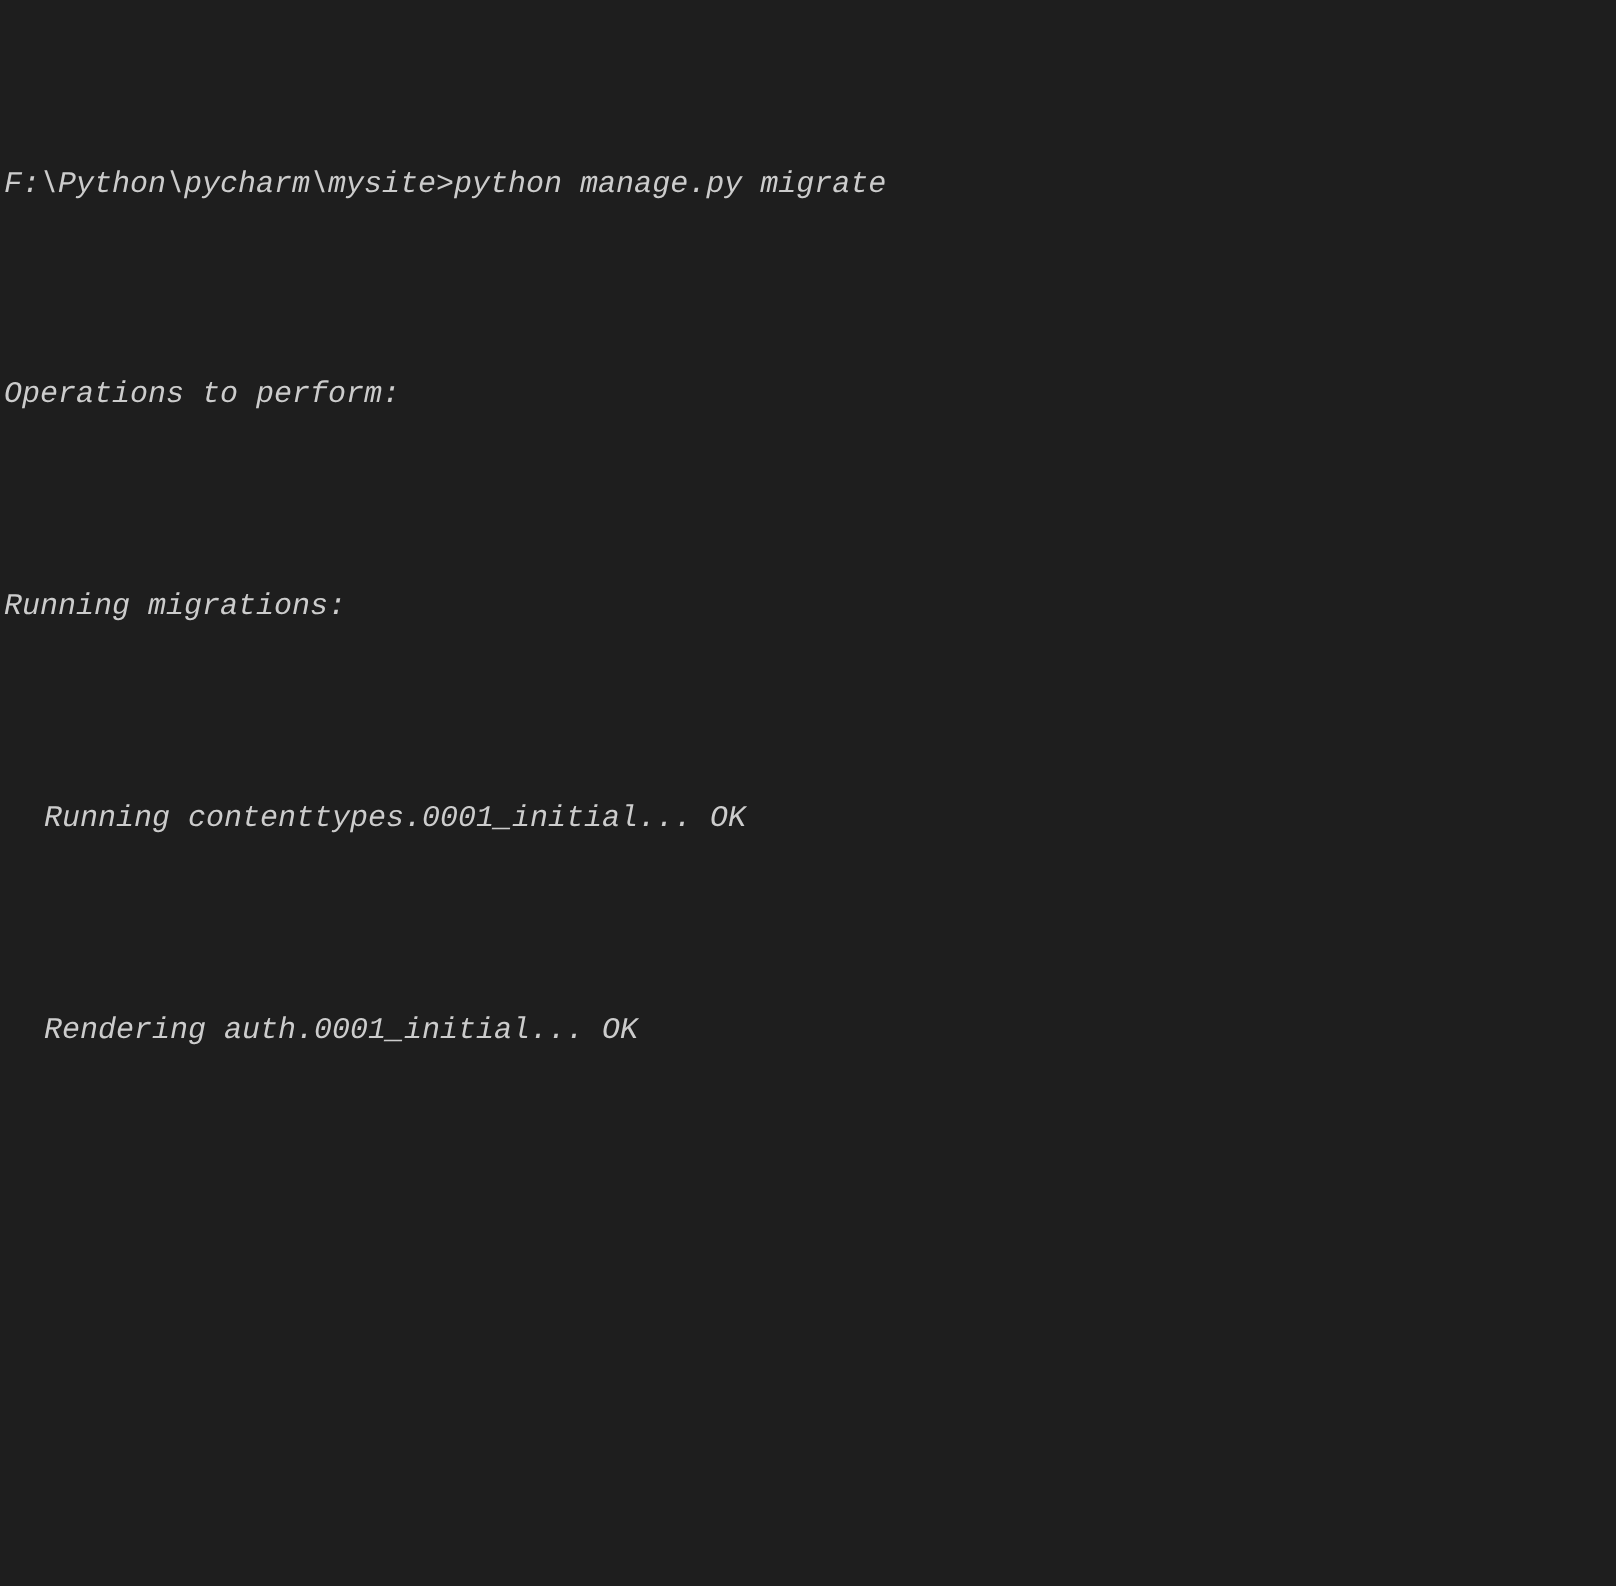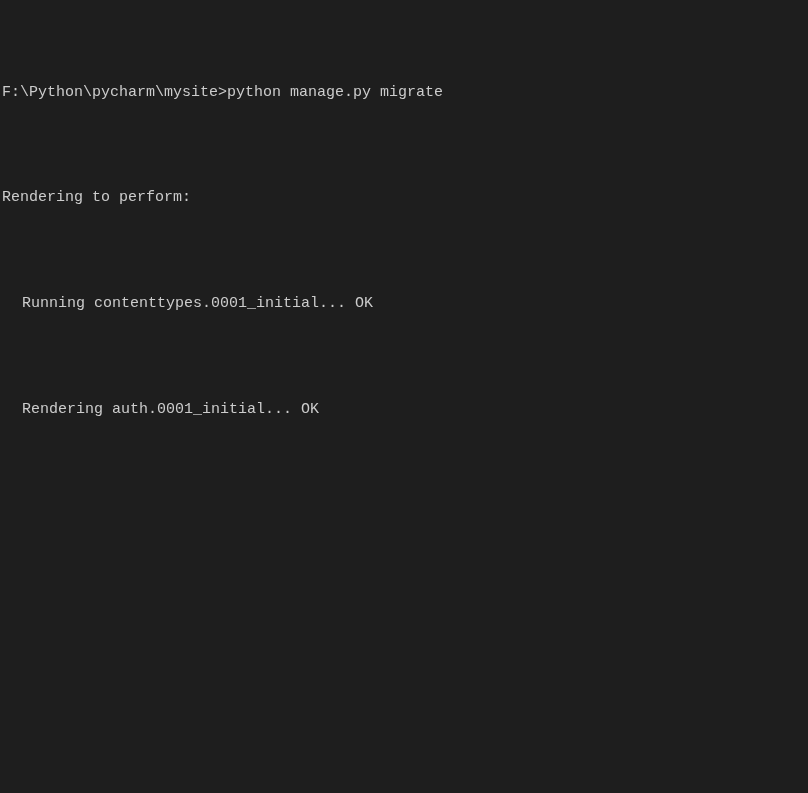--- a/index.html
+++ b/index.html
@@ -16,31 +16,33 @@
       padding: 4px 2px;
       width: 808px;
       height: 793px;
       overflow: hidden;
     }
     .terminal {
       white-space: pre;
     }
     .line {
       display: block;
+      font-style: italic;
     }
     .indent-1 {
       padding-left: 20px;
     }
   </style>
 </head>
 <body>
 
 <div class="terminal">
   <span class="line"><span>F:\Python\pycharm\mysite&gt;</span><span>python manage.py migrate</span></span>
-  <span class="line">Rendering to perform:</span>
+  <span class="line">Operations to perform:</span>
+  <span class="line">Running migrations:</span>
   <span class="line indent-1">Running contenttypes.0001_initial... OK</span>
   <span class="line indent-1">Rendering auth.0001_initial... OK</span>
   
   
   
   
   
   
   
   

